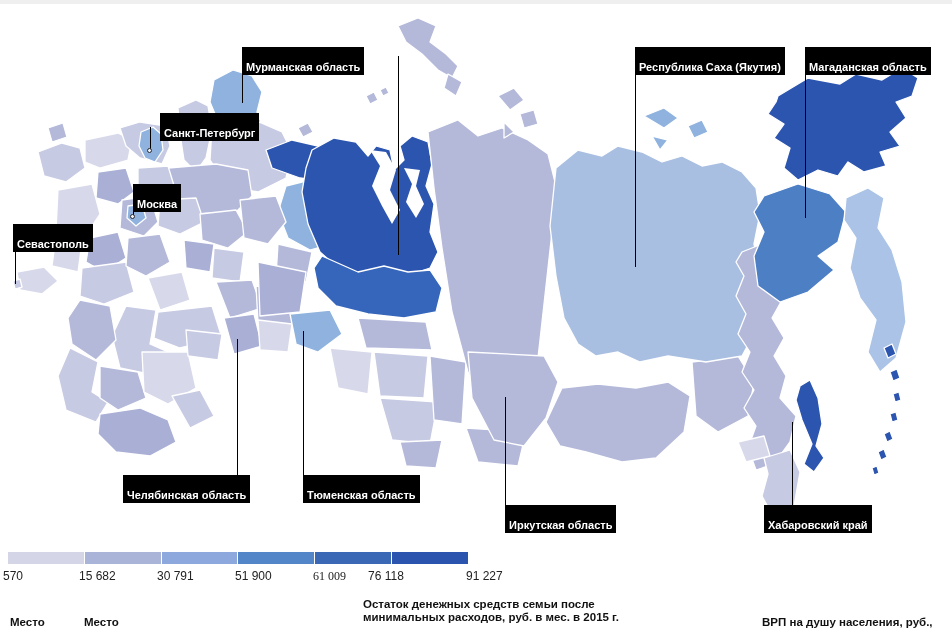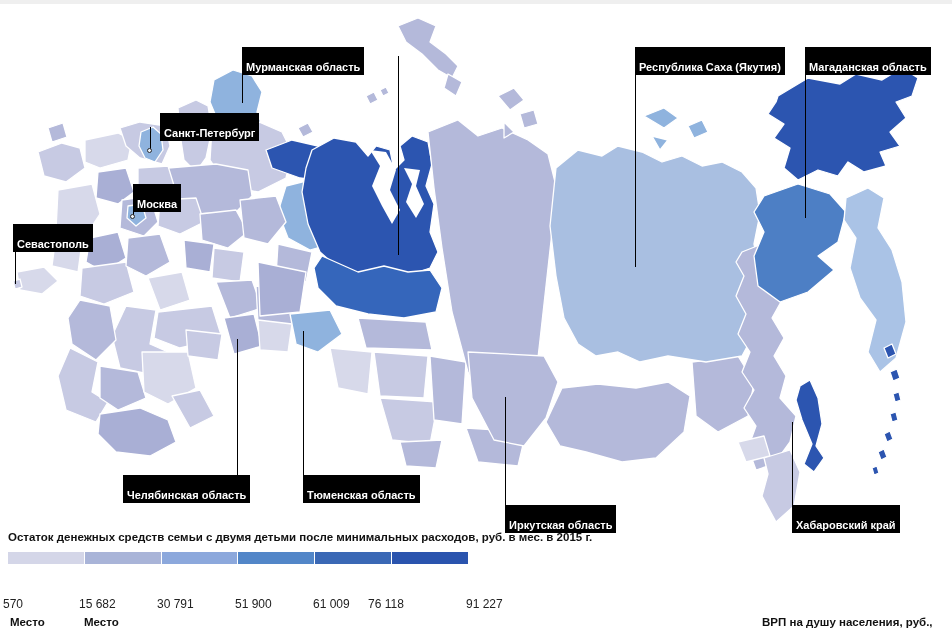--- a/index.html
+++ b/index.html
@@ -14,21 +14,21 @@
              font-weight:bold; line-height:12px; padding:14px 4px 2px;
              white-space:nowrap; z-index:5; }
   .cline { position:absolute; width:1px; background:#000; z-index:4; }
   .ring { position:absolute; width:5px; height:5px; border:1.5px solid #2a2a2a;
           border-radius:50%; background:rgba(255,255,255,.85); z-index:4; }
   .legend-title { position:absolute; left:8px; top:531px; font-size:11.5px;
                   font-weight:bold; color:#111; }
   .legend-bar { position:absolute; left:8px; top:552px; width:460px; height:12px;
                 display:flex; gap:1px; }
   .legend-bar span { flex:1 1 auto; }
-  .tick { position:absolute; top:569px; font-size:12px; color:#222;margin-top:28px; }
+  .tick { position:absolute; top:569px; font-size:12px; color:#222; }
   .th { position:absolute; font-size:11.5px; font-weight:bold; color:#111;
         line-height:13px; }
 </style>
 </head>
 <body>
 
 <div class="stage">
   <div class="top-strip" style="background: rgb(239, 239, 239);"></div>
 
   <svg class="map" width="952" height="528" viewBox="0 0 952 528">
@@ -140,35 +140,35 @@
 
   <div class="callout" style="left:242px; top:47px;">Мурманская область</div>
   <div class="callout" style="left:635px; top:47px;">Республика Саха (Якутия)</div>
   <div class="callout" style="left:805px; top:47px;">Магаданская область</div>
   <div class="callout" style="left:148px; top:113px;margin-left:12px;">Санкт-Петербург</div>
   <div class="callout" style="left:133px; top:184px;">Москва</div>
   <div class="callout" style="left:13px; top:224px;">Севастополь</div>
   <div class="callout" style="left:123px; top:475px;">Челябинская область</div>
   <div class="callout" style="left:303px; top:475px;">Тюменская область</div>
   <div class="callout" style="left:505px; top:505px;">Иркутская область</div>
-  <div class="callout" style="left:792px; top:505px;">Хабаровский край</div>
+  <div class="callout" style="left:764px; top:505px;">Хабаровский край</div>
 
-  <div class="legend-title">Остаток денежных средств семьи с двумя детьми после минимальных расходов, руб. в мес. в 2015 г.</div>
   <div class="legend-bar">
     <span style="background: rgb(212, 214, 232);"></span>
     <span style="background: rgb(169, 180, 216);"></span>
     <span style="background: rgb(140, 168, 220);"></span>
     <span style="background: rgb(82, 134, 200);"></span>
     <span style="background: rgb(58, 104, 181);"></span>
     <span style="background: rgb(42, 84, 174);"></span>
   </div>
   <span class="tick" style="left:3px;">570</span>
   <span class="tick" style="left:79px;">15 682</span>
   <span class="tick" style="left:157px;">30 791</span>
   <span class="tick" style="left:235px;">51 900</span>
-  <span class="tick" style="left:313px;">61 009</span>
+  <span class="tick" style="left:313px;font-family:Liberation Serif, serif;">61 009</span>
   <span class="tick" style="left:368px;">76 118</span>
   <span class="tick" style="left:466px;">91 227</span>
 
   <div class="th" style="left:10px; top:616px;">Место</div>
   <div class="th" style="left:84px; top:616px;">Место</div>
+  <div class="th" style="left:363px; top:598px; width:280px;">Остаток денежных средств семьи после минимальных расходов, руб. в мес. в 2015 г.</div>
   <div class="th" style="left:762px; top:616px; width:200px;">ВРП на душу населения, руб.,</div>
 </div>
 
 </body></html>

